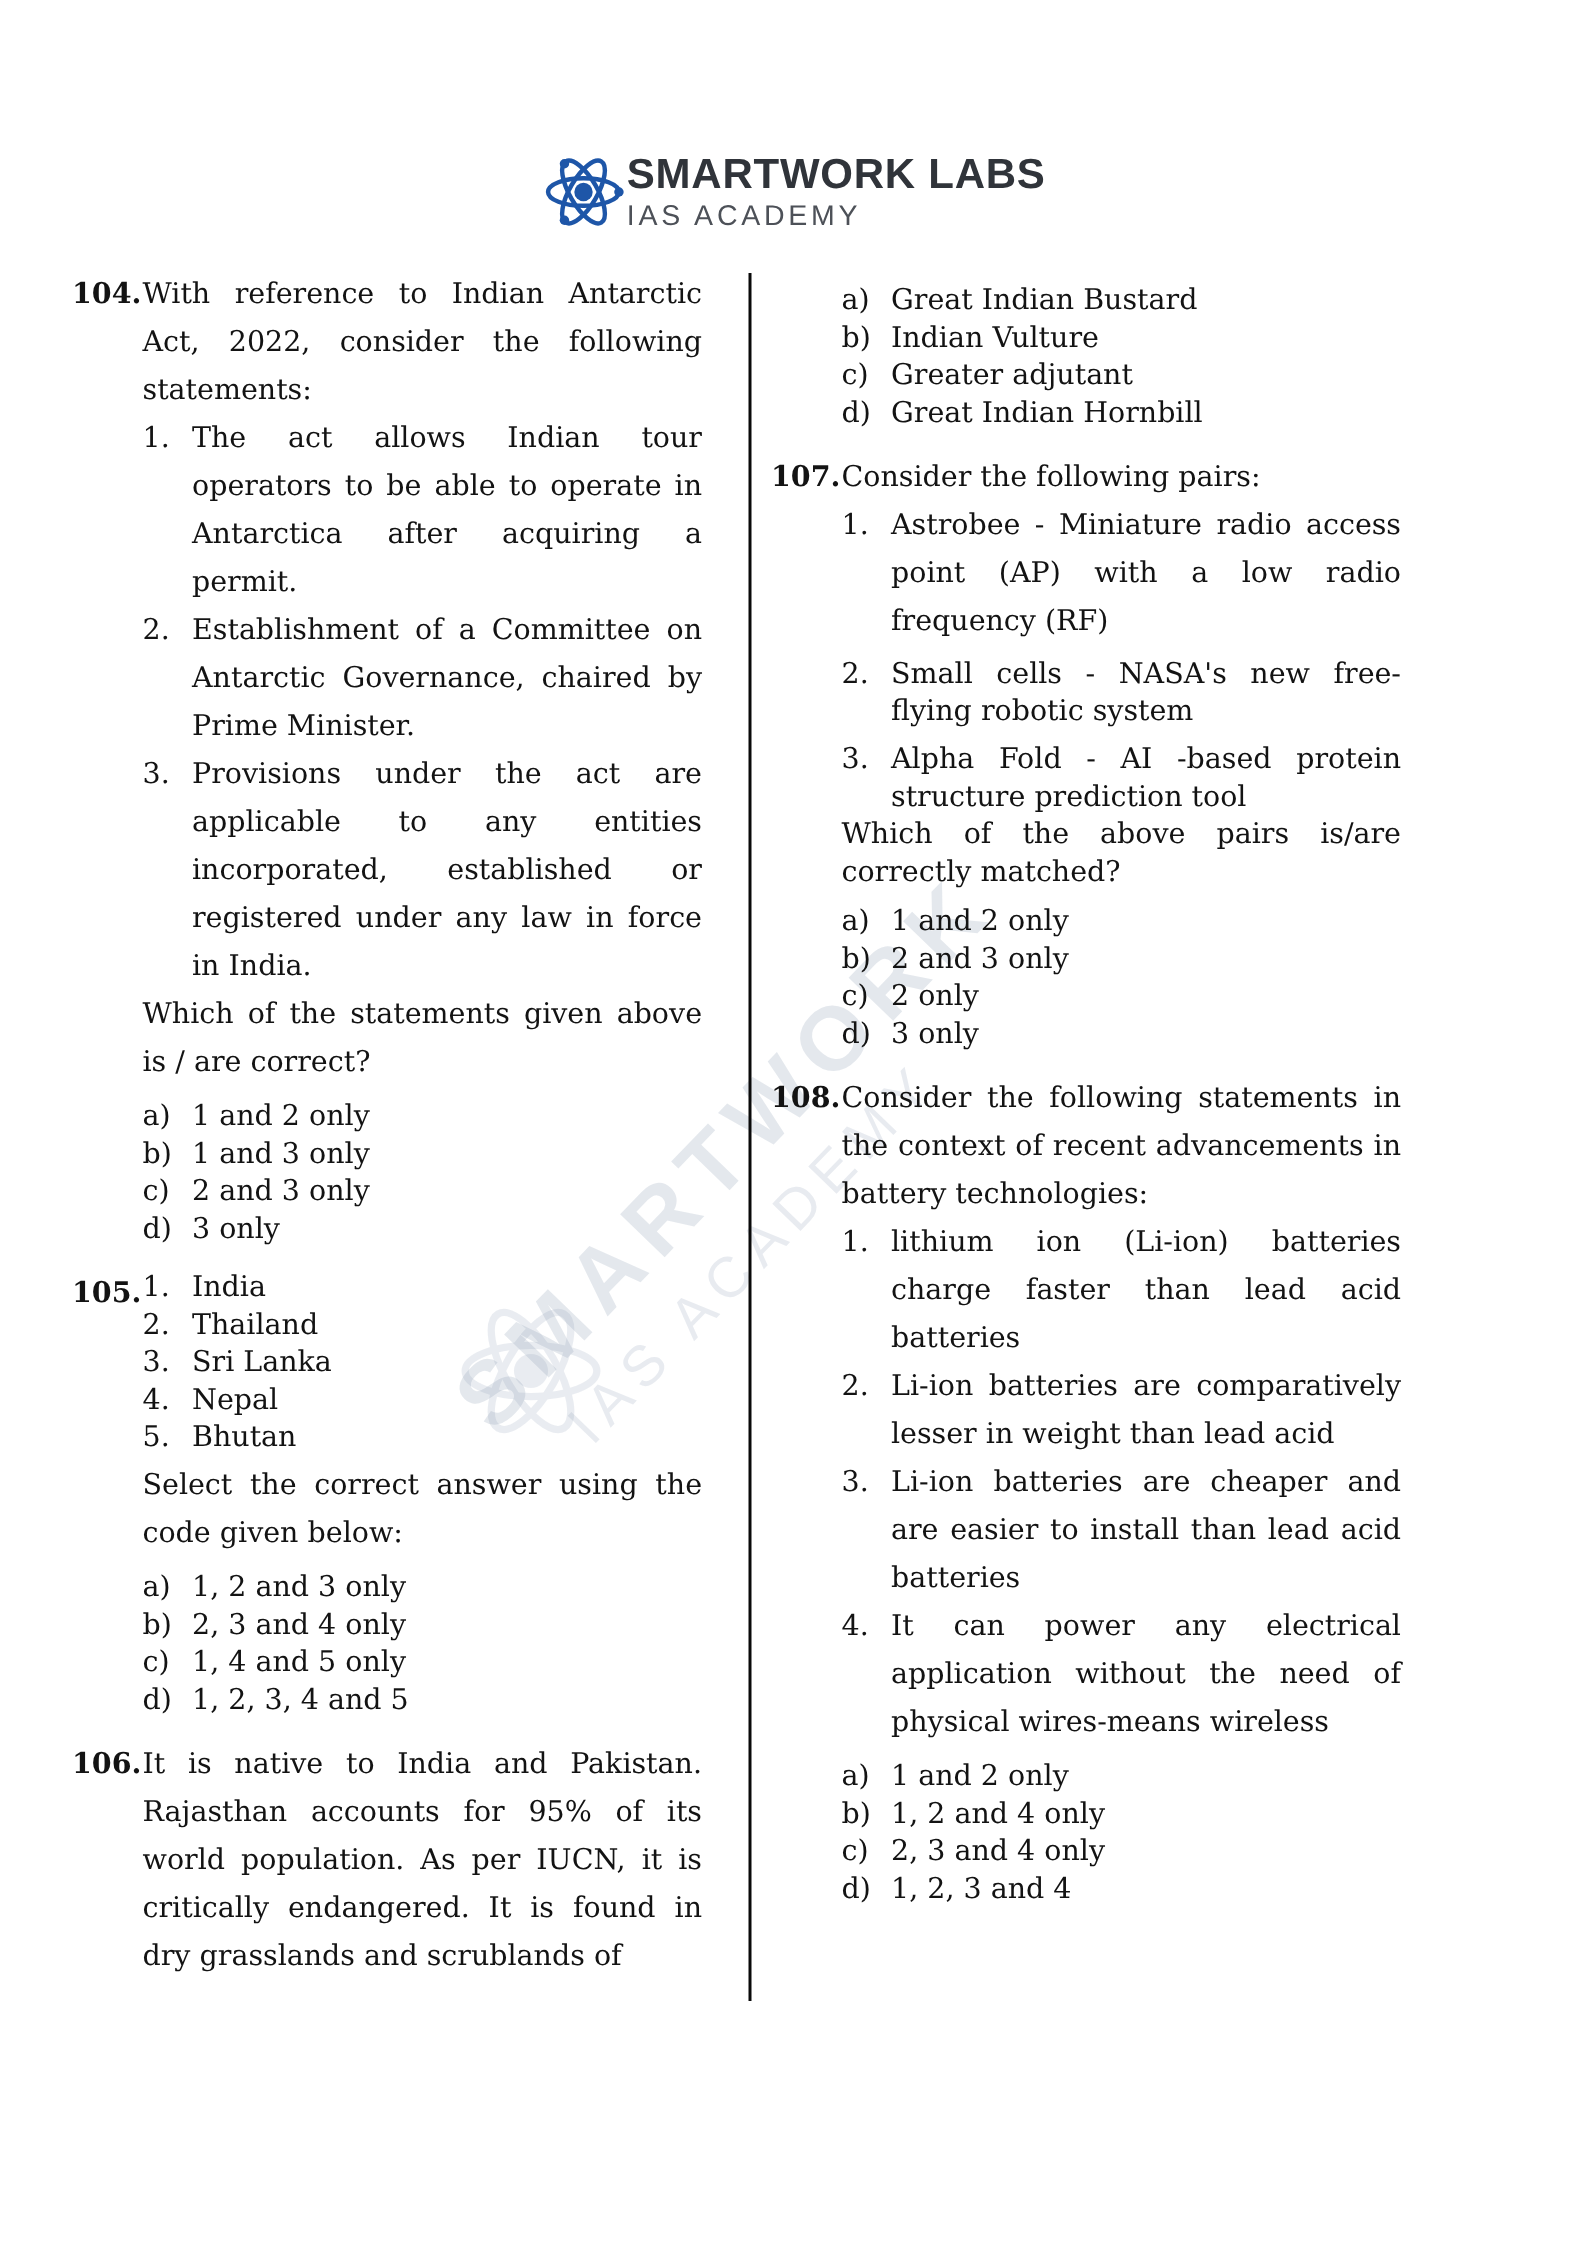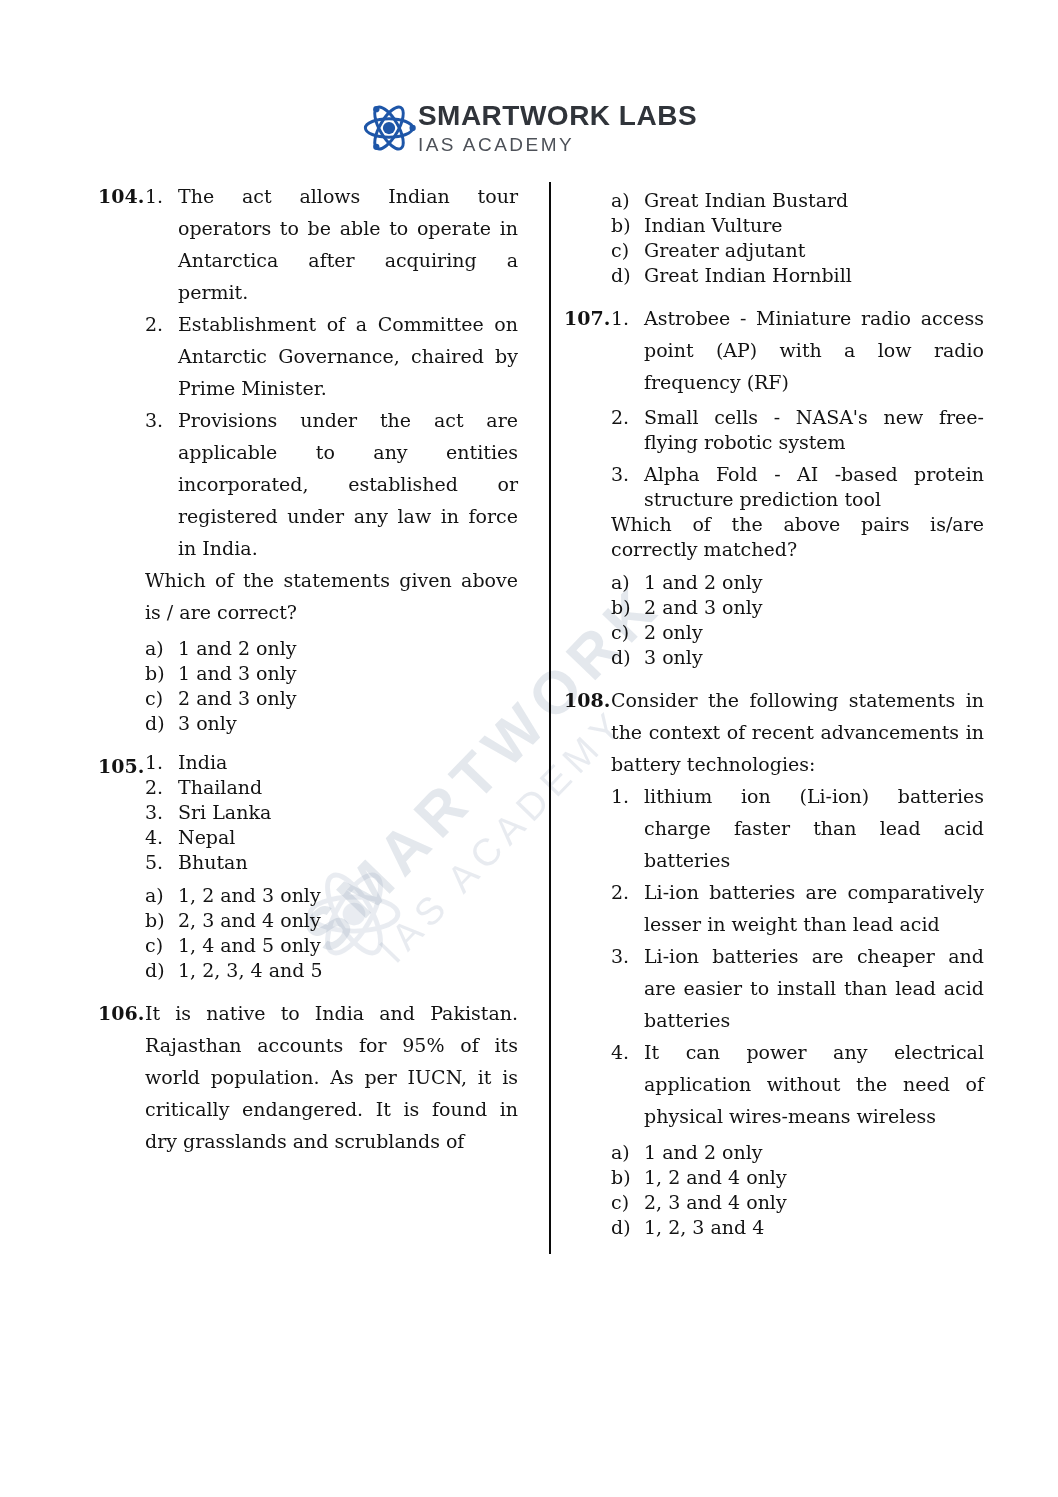--- a/index.html
+++ b/index.html
@@ -46,21 +46,21 @@
   }
   .wm-line2{
     font-weight:400;font-size:38px;letter-spacing:7px;
     color:rgba(167,178,196,0.26);
     margin-top:6px;margin-left:40px;
   }
   .wm-atom{position:absolute;left:302px;top:862px;width:104px;height:104px;opacity:.16;}
   
   .columns{
     display:flex;
-    padding-left:98px;
+    padding-left:48px;
     margin-top:24px;
     position:relative;z-index:1;
     font-size:19px;
   }
   .col{width:420px;}
   .divider{flex:0 0 2px;background:#0a0a0a;margin-left:31px;margin-right:13px;margin-top:2px;}
   
   .q{position:relative;margin-bottom:14px;}
   .qnum{position:absolute;left:0;top:0;font-weight:700;line-height:32px;}
   .qbody{margin-left:47px;}
@@ -110,20 +110,21 @@
   </div>
 </header>
 
 <main class="columns">
 
   <div class="col">
 
     <section class="q">
       <span class="qnum">104.</span>
       <div class="qbody">
+        <p class="para wide">With reference to Indian Antarctic Act, 2022, consider the following statements:</p>
         <div class="row wide">
           <span class="rlabel">1.</span>
           <div class="rtext">The act allows Indian tour operators to be able to operate in Antarctica after acquiring a permit.</div>
         </div>
         <div class="row wide">
           <span class="rlabel">2.</span>
           <div class="rtext">Establishment of a Committee on Antarctic Governance, chaired by Prime Minister.</div>
         </div>
         <div class="row wide">
           <span class="rlabel">3.</span>
@@ -169,20 +170,21 @@
           </div>
           <div class="row tight">
             <span class="rlabel">4.</span>
             <div class="rtext">Nepal</div>
           </div>
           <div class="row tight">
             <span class="rlabel">5.</span>
             <div class="rtext">Bhutan</div>
           </div>
         </div>
+        <p class="para wide">Select the correct answer using the code given below:</p>
         <div class="opts">
           <div class="row tight">
             <span class="rlabel">a)</span>
             <div class="rtext">1, 2 and 3 only</div>
           </div>
           <div class="row tight">
             <span class="rlabel">b)</span>
             <div class="rtext">2, 3 and 4 only</div>
           </div>
           <div class="row tight">
@@ -229,20 +231,21 @@
             <span class="rlabel">d)</span>
             <div class="rtext">Great Indian Hornbill</div>
           </div>
         </div>
       </div>
     </section>
 
     <section class="q">
       <span class="qnum">107.</span>
       <div class="qbody">
+        <p class="para wide">Consider the following pairs:</p>
         <div class="row wide">
           <span class="rlabel">1.</span>
           <div class="rtext">Astrobee - Miniature radio access point (AP) with a low radio frequency (RF)</div>
         </div>
         <div class="row tight gap">
           <span class="rlabel">2.</span>
           <div class="rtext">Small cells - NASA's new free-flying robotic system</div>
         </div>
         <div class="row tight gap">
           <span class="rlabel">3.</span>

